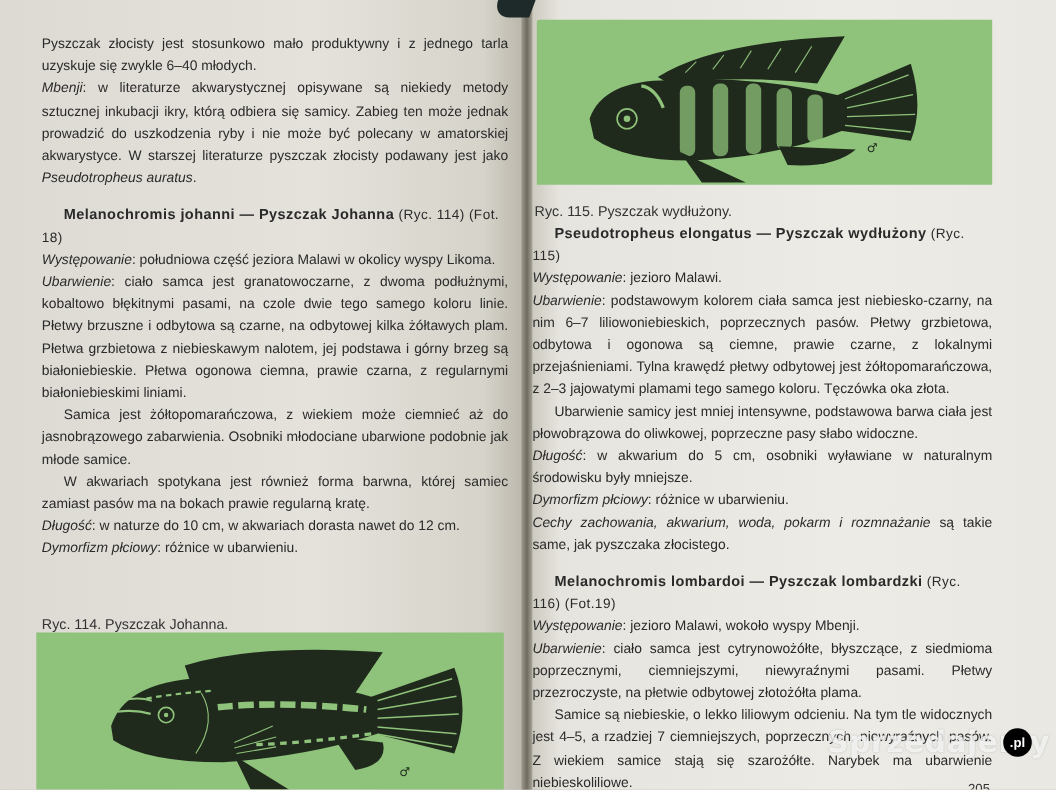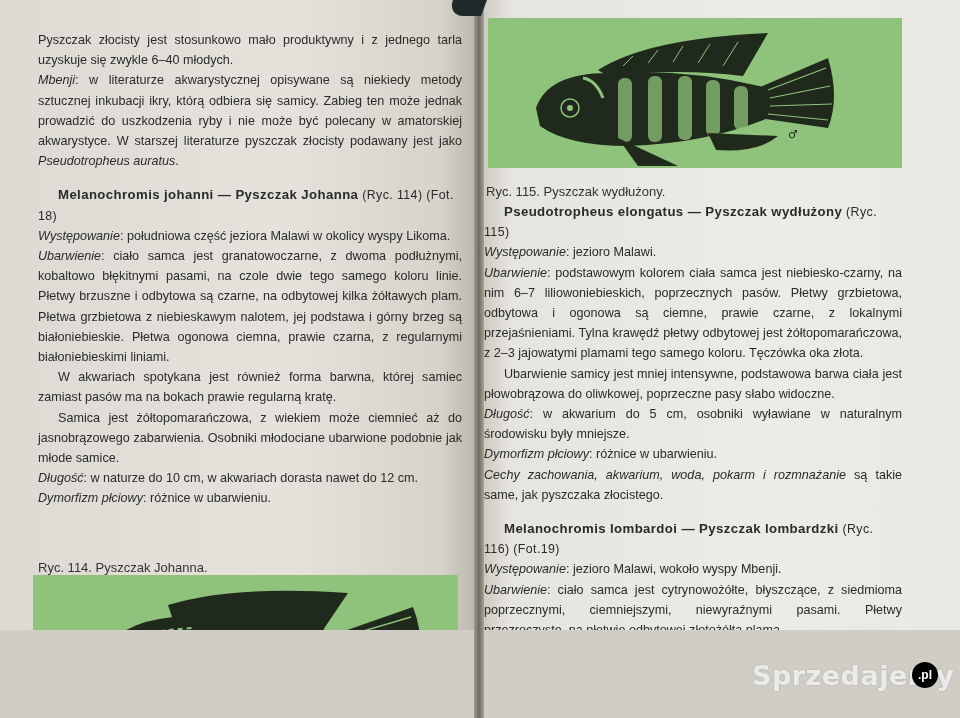--- a/index.html
+++ b/index.html
@@ -3,21 +3,21 @@
 <meta charset="utf-8">
 <style>
   html, body { margin: 0; padding: 0; }
   body {
     width: 960px; height: 718px; overflow: hidden; position: relative;
     background: #cfcdc4;
     font-family: "Liberation Sans", sans-serif;
     color: #2a2a2a;
   }
   .page {
-    position: absolute; top: 0; height: 630px; overflow: hidden;
+    position: absolute; top: 0; height: 718px; overflow: hidden;
   }
   .page-left {
     left: 0; width: 478px;
     background: linear-gradient(90deg, #dcdad3 0%, #e4e2db 60%, #d6d3ca 92%, #b9b5aa 100%);
   }
   .page-right {
     left: 480px; width: 480px;
     background: linear-gradient(90deg, #c9c6bc 0%, #e6e4de 6%, #ecebe6 60%, #e9e8e3 100%);
   }
   .spine {
@@ -57,22 +57,22 @@
 <body>
 
 <div class="page page-left">
   <div class="text-block" style="left:38px; top:30px; width:424px;">
     <p class="p">Pyszczak złocisty jest stosunkowo mało produktywny i z jednego tarla uzyskuje się zwykle 6–40 młodych.</p>
     <p class="p"><span class="it">Mbenji</span><span>: w literaturze akwarystycznej opisywane są niekiedy metody sztucznej inkubacji ikry, którą odbiera się samicy. Zabieg ten może jednak prowadzić do uszkodzenia ryby i nie może być polecany w amatorskiej akwarystyce. W starszej literaturze pyszczak złocisty podawany jest jako </span><span class="it">Pseudotropheus auratus</span><span>.</span></p>
     <div class="gap"></div>
     <p class="heading indent"><span>Melanochromis johanni — Pyszczak Johanna</span><span class="ref"> (Ryc. 114) (Fot. 18)</span></p>
     <p class="p"><span class="it">Występowanie</span><span>: południowa część jeziora Malawi w okolicy wyspy Likoma.</span></p>
     <p class="p"><span class="it">Ubarwienie</span><span>: ciało samca jest granatowoczarne, z dwoma podłużnymi, kobaltowo błękitnymi pasami, na czole dwie tego samego koloru linie. Płetwy brzuszne i odbytowa są czarne, na odbytowej kilka żółtawych plam. Płetwa grzbietowa z niebieskawym nalotem, jej podstawa i górny brzeg są białoniebieskie. Płetwa ogonowa ciemna, prawie czarna, z regularnymi białoniebieskimi liniami.</span></p>
+    <p class="p indent">Samica jest żółtopomarańczowa, z wiekiem może ciemnieć aż do jasnobrązowego zabarwienia. Osobniki młodociane ubarwione podobnie jak młode samice.</p>
     <p class="p indent">W akwariach spotykana jest również forma barwna, której samiec zamiast pasów ma na bokach prawie regularną kratę.</p>
-    <p class="p indent">Samica jest żółtopomarańczowa, z wiekiem może ciemnieć aż do jasnobrązowego zabarwienia. Osobniki młodociane ubarwione podobnie jak młode samice.</p>
     <p class="p"><span class="it">Długość</span><span>: w naturze do 10 cm, w akwariach dorasta nawet do 12 cm.</span></p>
     <p class="p"><span class="it">Dymorfizm płciowy</span><span>: różnice w ubarwieniu.</span></p>
   </div>
 
   <div class="caption" style="left:38px; top:560px;">Ryc. 114. Pyszczak Johanna.</div>
 
   <div class="figure" style="left:33px; top:575px; width:425px; height:143px;">
     <svg width="425" height="143" viewBox="0 0 425 143">
 
       <path d="M135 30 Q200 10 315 18 L290 55 Q220 40 140 45 Z" fill="#1f2a1c"></path>

